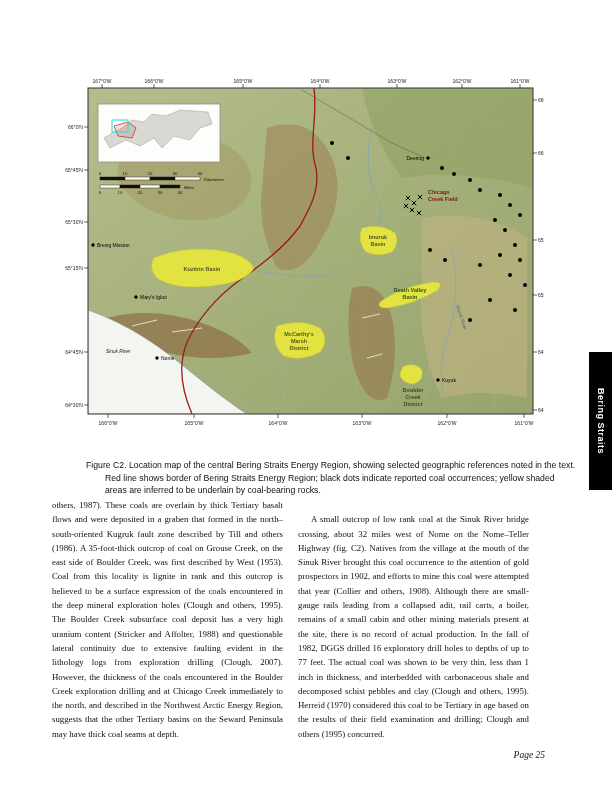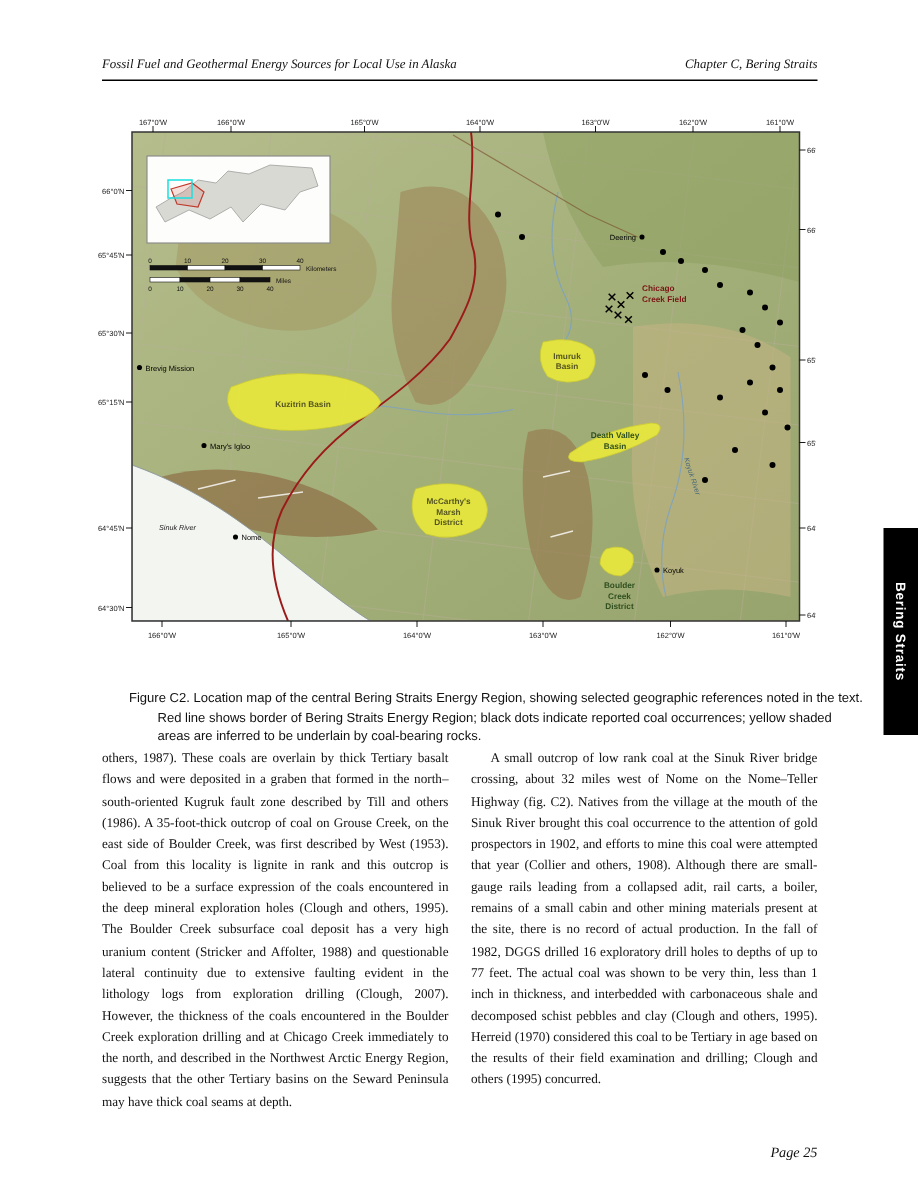--- a/index.html
+++ b/index.html
@@ -10,25 +10,25 @@
           justify-content:space-between;font-style:italic;font-size:8.6px;
           border-bottom:1px solid #000;padding-bottom:6px;}
   .header span{white-space:nowrap;}
 
   .map-wrap{position:absolute;top:68px;left:62px;width:482px;height:370px;}
 
   .caption{position:absolute;top:443px;left:70px;width:472px;margin:16px;
            font-family:"Liberation Sans",sans-serif;font-size:8.7px;line-height:12.6px;
            padding-left:19px;text-indent:-19px;}
 
-  .columns{position:absolute;top:498px;left:68px;width:477px;display:flex;gap:15px;}
+  .columns{position:absolute;top:498px;left:52px;width:477px;display:flex;gap:15px;align-items:flex-end;}
   .columns p{margin:0;width:231px;font-size:8.8px;line-height:14.3px;text-align:justify;}
   .col-right{text-indent:13px;}
 
-  .page-num{position:absolute;right:67px;bottom:18px;font-style:italic;font-size:9.5px;}
+  .page-num{position:absolute;right:67px;bottom:32px;font-style:italic;font-size:9.5px;}
 
   .side-tab{position:absolute;right:0;top:352px;width:23px;height:138px;background:#000;
             color:#fff;display:flex;align-items:center;justify-content:center;
             writing-mode:vertical-rl;font-family:"Liberation Sans",sans-serif;
             font-weight:bold;font-size:9px;letter-spacing:.5px;}
 
   
   svg text{font-family:"Liberation Sans",sans-serif;}
   .coord{font-size:5px;fill:#222;}
   .town{font-size:5px;fill:#000;}
@@ -37,24 +37,20 @@
   .feature-green{font-size:5.5px;font-weight:bold;fill:#2f4f1f;}
   .feature-red{font-size:5.5px;font-weight:bold;fill:#7a1515;}
   .river-label{font-size:4.8px;font-style:italic;fill:#4a6a7a;}
   .tiny{font-size:4.3px;fill:#111;}
 </style>
 </head>
 <body>
 
 <div class="page">
 
-  <div class="header">
-    <span>Fossil Fuel and Geothermal Energy Sources for Local Use in Alaska</span>
-    <span>Chapter C, Bering Straits</span>
-  </div>
 
   <div class="map-wrap">
     <svg viewBox="0 0 482 370" width="482" height="370">
       <defs>
         <linearGradient id="terra" x1="0" y1="0" x2="1" y2="1">
           <stop offset="0" stop-color="#b5bd8c"></stop>
           <stop offset="0.55" stop-color="#a3af79"></stop>
           <stop offset="1" stop-color="#98a46e"></stop>
         </linearGradient>
         <clipPath id="mapclip">

